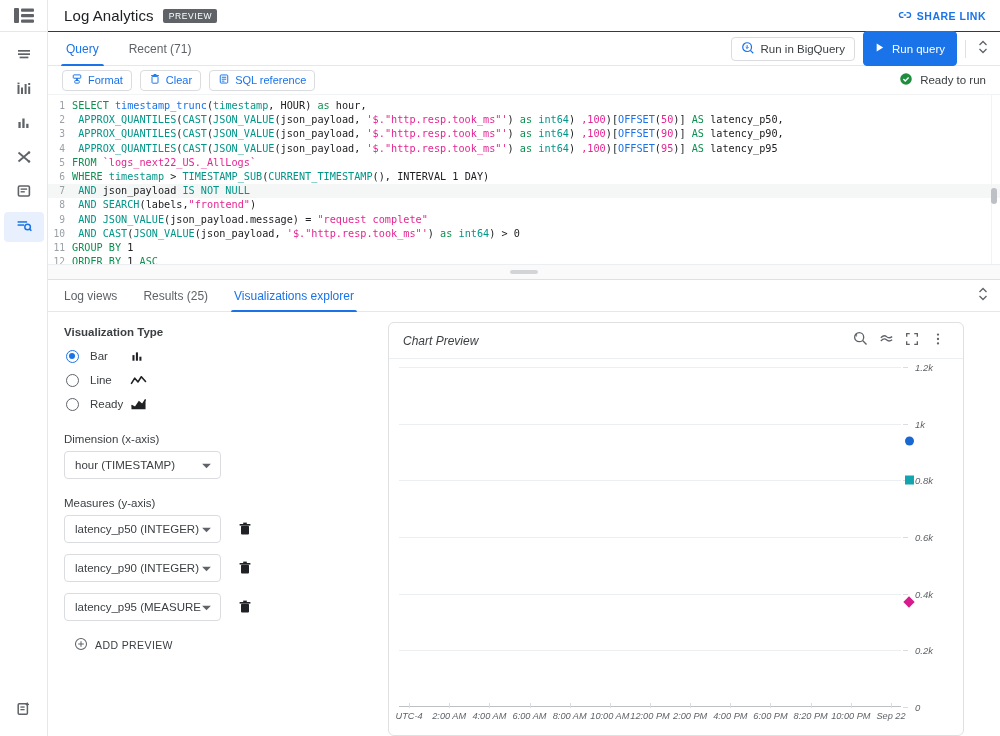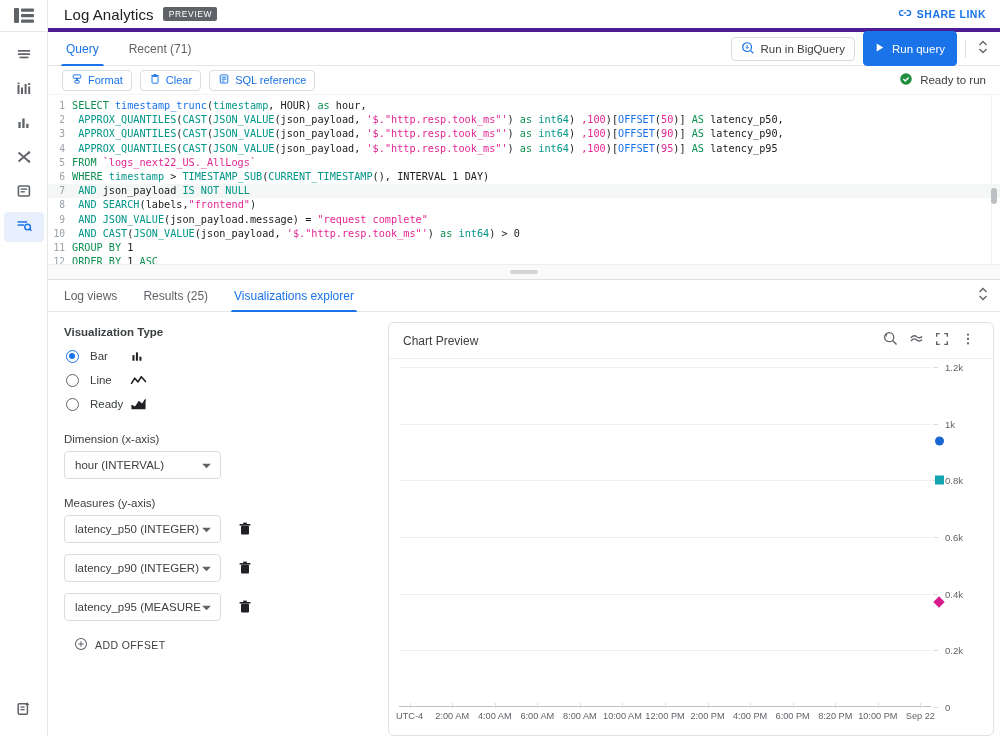--- a/index.html
+++ b/index.html
@@ -39,21 +39,21 @@
   .rail-bottom { margin-top: auto; width: 48px; display: flex; flex-direction: column; align-items: center; padding-bottom: 8px; }
 
   
   .main { flex: 1 1 auto; display: flex; flex-direction: column; min-width: 0; }
 
   
   .appbar {
     height: 32px; flex: 0 0 32px;
     display: flex; align-items: center;
     padding: 0 14px 0 16px;
-    border-bottom: 4px solid #4c1d95;
+    border-bottom: 1px solid #4c1d95;
     background: #fff;
   }
   .app-title { font-size: 15px; color: #202124; letter-spacing: .1px; }
   .preview-badge {
     margin-left: 9px;
     background: #5f6368; color: #fff;
     font-size: 8.5px; letter-spacing: .6px; font-weight: 500;
     padding: 2px 5px 2px 6px; border-radius: 2px;
     position: relative; top: 0px;
   }
@@ -200,21 +200,21 @@
   }
   .select span.val { flex: 1 1 auto; white-space: nowrap; overflow: hidden; }
   .trash { width: 16px; height: 16px; display: inline-flex; }
   .add-measure {
     display: flex; align-items: center; gap: 7px;
     font-size: 10.5px; color: #3c4043; letter-spacing: .4px;
     margin-top: 16px; margin-left: 10px;
   }
 
   
-  .chartwrap { flex: 1 1 auto; padding: 10px 6px 0 10px; min-width: 0; }
+  .chartwrap { flex: 1 1 auto; padding: 10px 36px 0 10px; min-width: 0; font-style: italic; }
   .chartcard {
     border: 1px solid #e0e0e0; border-radius: 6px;
     height: 414px; background: #fff;
     display: flex; flex-direction: column; overflow: hidden;
   }
   .chart-head {
     height: 36px; flex: 0 0 36px;
     display: flex; align-items: center; padding: 0 12px 0 14px;
     border-bottom: 1px solid #eceff1;
   }
@@ -487,21 +487,21 @@
             <svg width="17" height="15" viewBox="0 0 18 16">
               <path d="M1.5 13 L1.5 9 L5.5 11 L9.5 5 L13 8 L16.5 2.5 L16.5 13 Z" fill="#202124"></path>
               <path d="M1.5 9 L5.5 11 L9.5 5 L13 8 L16.5 2.5" stroke="#202124" stroke-width="1.4" fill="none"></path>
             </svg>
           </span>
         </div>
 
         <div class="field-label">Dimension (x-axis)</div>
         <div class="select-row">
           <div class="select">
-            <span class="val">hour (INTERVAL)</span>
+            <span class="val">hour (TIMESTAMP)</span>
             <span>
               <svg width="11" height="7" viewBox="0 0 12 8">
                   <path d="M1 2 L6 7 L11 2 Z" fill="#5f6368"></path>
                 </svg>
             </span>
           </div>
         </div>
 
         <div class="field-label">Measures (y-axis)</div>
 
@@ -559,21 +559,21 @@
           </span>
         </div>
 
         <div class="add-measure">
           <span>
             <svg width="14" height="14" viewBox="0 0 16 16">
               <circle cx="8" cy="8" r="6.3" fill="none" stroke="#5f6368" stroke-width="1.2"></circle>
               <path d="M8 4.8 V11.2 M4.8 8 H11.2" stroke="#5f6368" stroke-width="1.2"></path>
             </svg>
           </span>
-          <span>ADD OFFSET</span>
+          <span>ADD PREVIEW</span>
         </div>
       </div>
 
       <div class="chartwrap">
         <div class="chartcard">
           <div class="chart-head">
             <div class="chart-title">Chart Preview</div>
             <div class="chart-head-spacer"></div>
             <div class="chart-icon-btn">
               <span>

